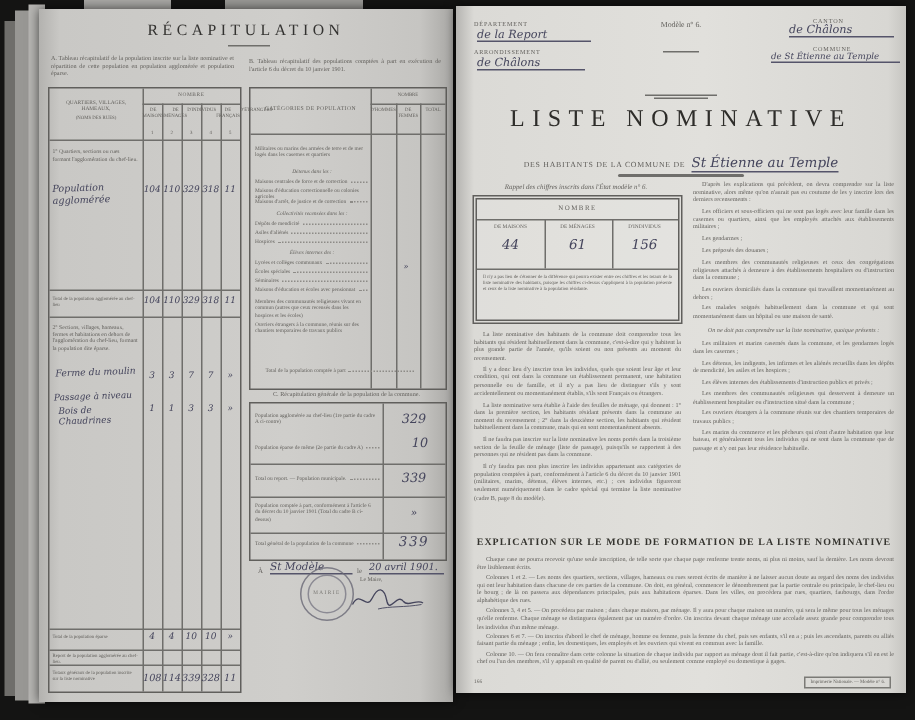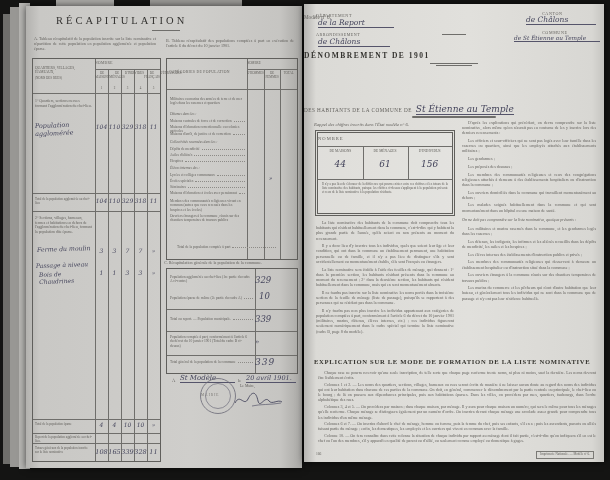--- a/index.html
+++ b/index.html
@@ -6,21 +6,21 @@
   body{width:610px;height:480px;background:#141413;position:relative;overflow:hidden;
        font-family:"Liberation Serif",serif;color:#3d3c3a}
   .a{position:absolute}
   .f32{font-size:3.2px;line-height:1.2}
   .f36{font-size:3.6px;line-height:1.25}
   .f38{font-size:3.8px;line-height:1.25}
   .f4{font-size:4.1px;line-height:1.27}
   .f45{font-size:4.6px;line-height:1.3}
   .f5{font-size:5.2px;line-height:1.3}
   .f6{font-size:6px}
-  .ctr{text-align:left}
+  .ctr{text-align:center}
   .jus{text-align:justify}
   .it{font-style:italic}
   .b{font-weight:bold}
   .faded{color:#615f5b}
   .hw{font-family:"DejaVu Serif",serif;font-style:italic;color:#45455c}
   .hl{background:#6f6e6b;height:1px;position:absolute}
   .vl{background:#6f6e6b;width:1px;position:absolute}
   .bx{position:absolute;border:1px solid #605f5c}
   .dbl{outline:1px solid #605f5c;outline-offset:1.5px}
   .lrow{display:flex;align-items:flex-end}
@@ -132,21 +132,21 @@
       <span>10</span>
       <span>10</span>
       <span>»</span>
     </div>
     <div class="hl" style="left:0;top:374px;width:127px"></div>
     <div class="a f32 faded" style="left:2px;top:377px;width:57px">Report de la population agglomérée au chef-lieu.</div>
     <div class="hl" style="left:0;top:384px;width:127px"></div>
     <div class="a f32 faded" style="left:2px;top:388px;width:57px">Totaux généraux de la population inscrite sur la liste nominative</div>
     <div class="vals hw" style="left:62px;top:389px;width:65px;font-size:6.5px">
       <span>108</span>
-      <span>165</span>
+      <span>114</span>
       <span>339</span>
       <span>328</span>
       <span>11</span>
     </div>
   </div>
 
   <div class="bx" style="left:140px;top:52px;width:130px;height:200px">
     <div class="vl" style="left:80px;top:0;height:200px"></div>
     <div class="vl" style="left:97px;top:10px;height:190px"></div>
     <div class="vl" style="left:113px;top:10px;height:190px"></div>
@@ -281,24 +281,24 @@
   <div class="a hw" style="left:14px;top:33px;width:72px;font-size:7.5px;border-bottom:1px solid #55546a">de Châlons</div>
 
   <div class="a f5 ctr faded" style="left:0;top:10px;width:300px">Modèle n° 6.</div>
   <div class="hl" style="left:138px;top:30px;width:24px"></div>
 
   <div class="a f4 faded" style="left:238px;top:7px;letter-spacing:.6px">CANTON</div>
   <div class="a hw" style="left:222px;top:11px;width:70px;font-size:7.5px;border-bottom:1px solid #55546a">de Châlons</div>
   <div class="a f4 faded" style="left:238px;top:26px;letter-spacing:.6px">COMMUNE</div>
   <div class="a hw" style="left:210px;top:31px;width:86px;font-size:5.8px;border-bottom:1px solid #55546a">de St Étienne au Temple</div>
 
-  <div class="a ctr b" style="left:0;top:47px;width:300px;font-size:7.5px;letter-spacing:1.5px;color:#34332f">DÉNOMBREMENT DE 1901</div>
   <div class="hl" style="left:126px;top:59px;width:48px"></div>
   <div class="hl" style="left:132px;top:61px;width:36px"></div>
 
+  <div class="a ctr" style="left:0;top:67px;width:300px;font-size:16px;letter-spacing:5px;color:#2e2d2a">LISTE NOMINATIVE</div>
   <div class="a ctr" style="left:0;top:94px;width:300px">
     <span class="f5 faded" style="letter-spacing:.5px">DES HABITANTS DE LA COMMUNE DE</span>
     <span class="hw" style="font-size:9px;border-bottom:1px solid #55546a">St Étienne au Temple</span>
   </div>
   <div class="hl" style="left:108px;top:112px;width:84px;height:2px;border-radius:1px"></div>
 
   <div class="a f45 it ctr faded" style="left:10px;top:118px;width:140px">Rappel des chiffres inscrits dans l'État modèle n° 6.</div>
   <div class="bx dbl" style="left:13px;top:128px;width:134px;height:80px;background:rgba(255,255,255,.12)">
     <div class="a f45 ctr faded" style="left:0;top:3px;width:134px;letter-spacing:1px">NOMBRE</div>
     <div class="hl" style="left:0;top:13px;width:134px"></div>

